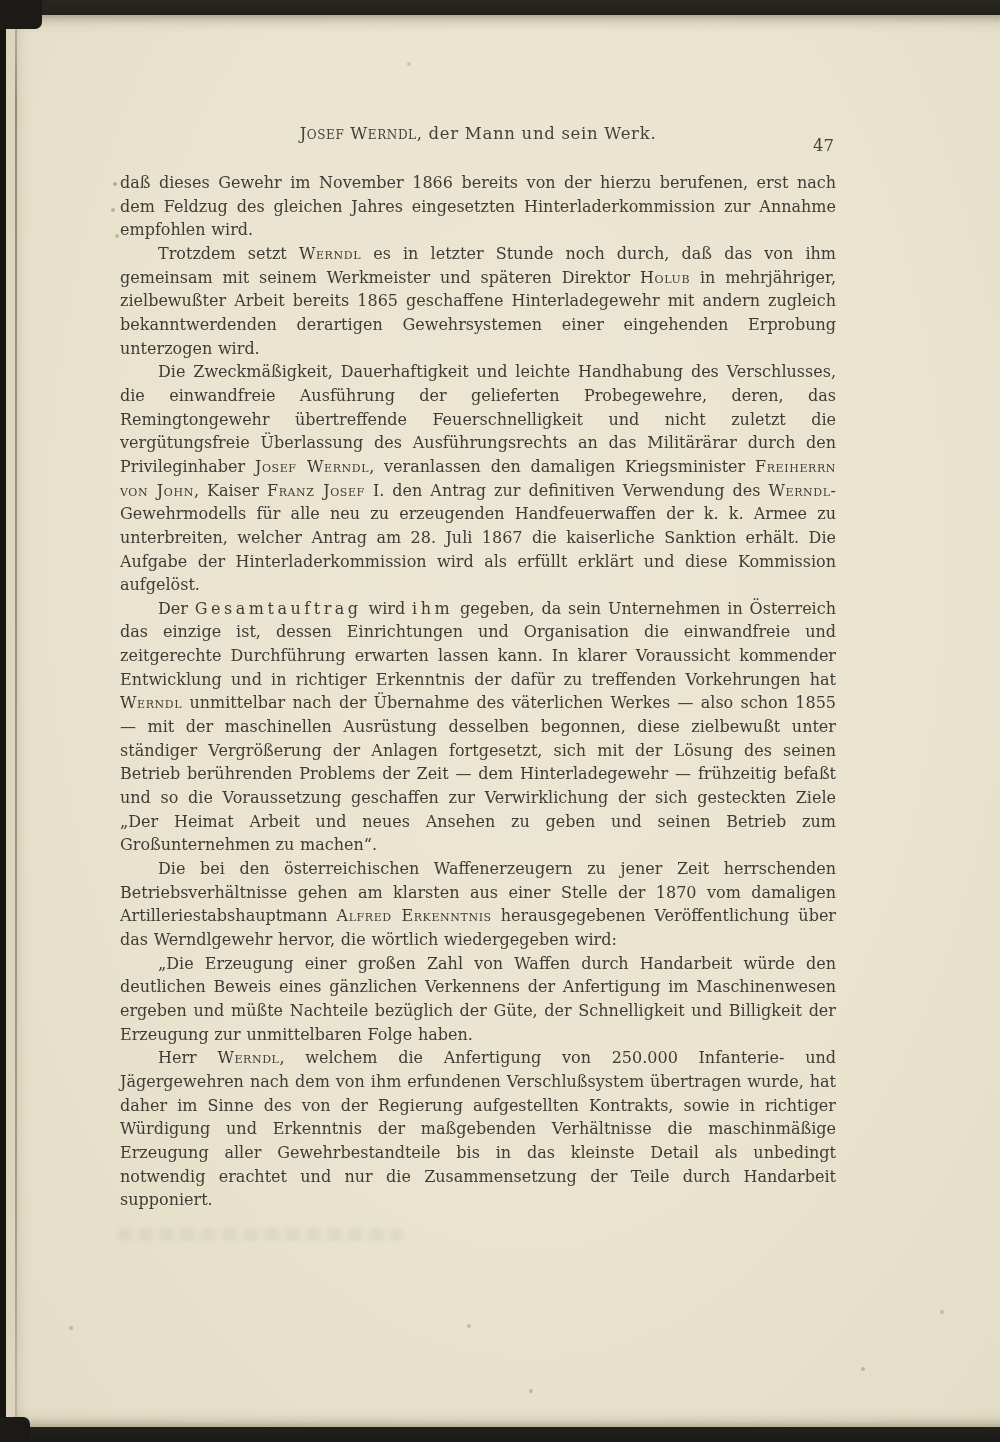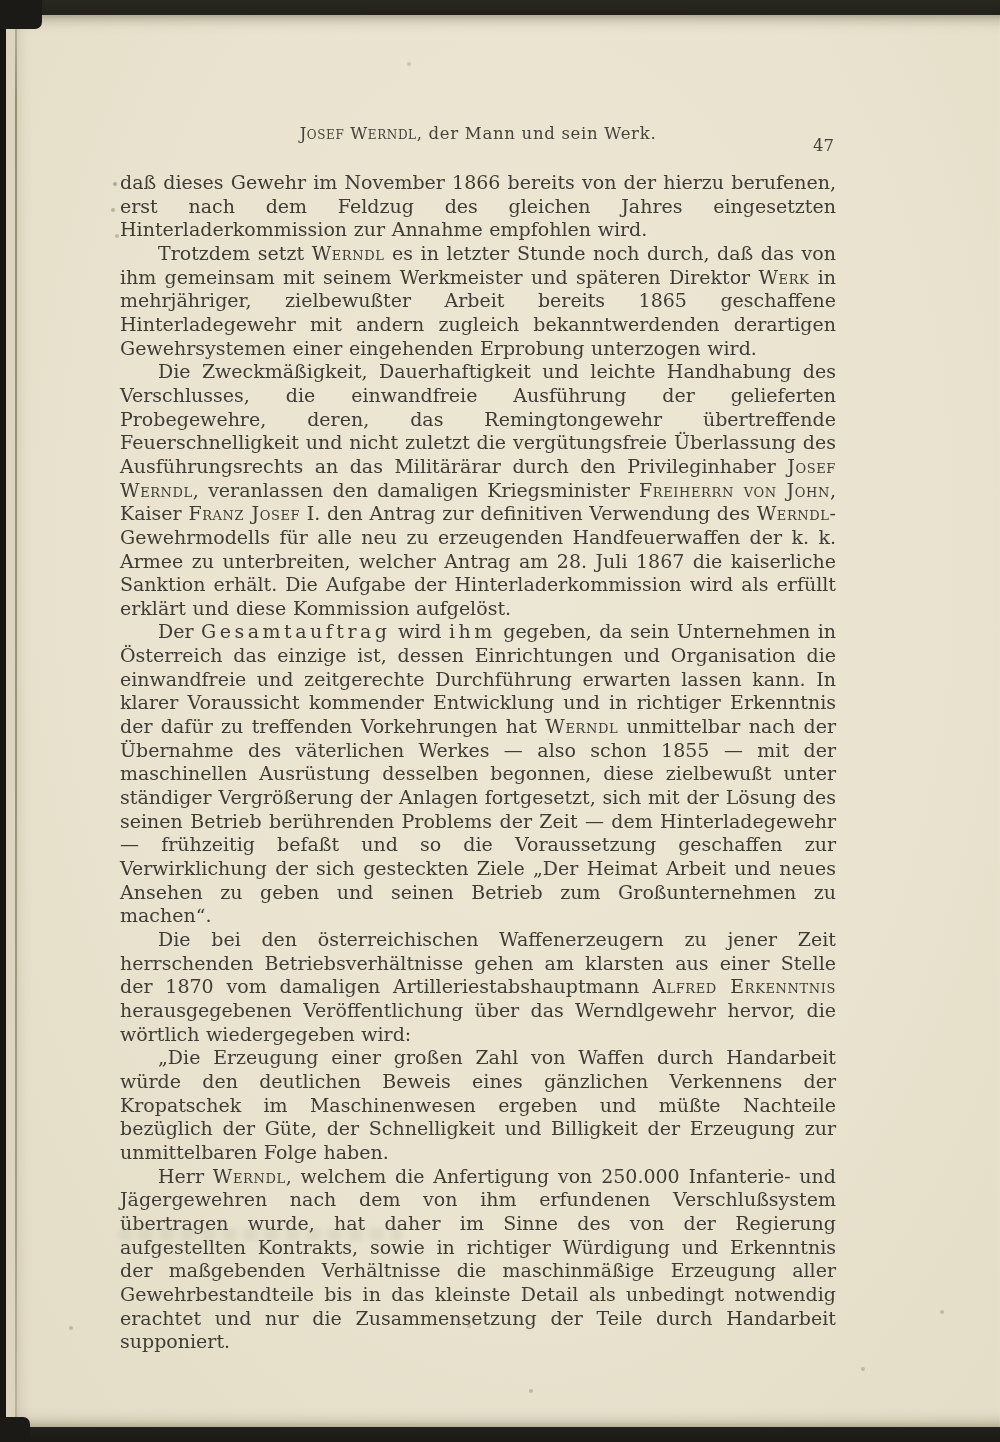--- a/index.html
+++ b/index.html
@@ -74,21 +74,21 @@
     color: #46433b;
     white-space: nowrap;
   }
   .running-head .page-num {
     position: absolute; right: 2px; top: 12px;
     letter-spacing: 0;
   }
   .body-text {
     position: absolute; top: 156px; left: 0;
     width: 100%;
-    font-size: 19px;
+    font-size: 16px;
     line-height: 23.65px;
     text-align: justify;
     color: #3e3c35;
     word-spacing: .6px;
   }
   .body-text p { margin: 0; text-indent: 38px; }
   .body-text p.noindent { text-indent: 0; }
   .sc { font-variant: small-caps; letter-spacing: .6px; }
   .sp { letter-spacing: 3.5px; }
   .smudge {
@@ -128,22 +128,22 @@
     <div class="fore-edge"></div>
     <div class="smudge"></div>
     <div class="specks"></div>
     <div class="content">
       <div class="running-head">
         <span class="head-title" id="head-title"><span class="sc">Josef Werndl</span>, der Mann und sein Werk.</span>
         <span class="page-num">47</span>
       </div>
       <div class="body-text" id="body-text">
           <p class="noindent">daß dieses Gewehr im November 1866 bereits von der hierzu berufenen, erst nach dem Feldzug des gleichen Jahres eingesetzten Hinterladerkommission zur Annahme empfohlen wird.</p>
-          <p>Trotzdem setzt <span class="sc">Werndl</span> es in letzter Stunde noch durch, daß das von ihm gemeinsam mit seinem Werkmeister und späteren Direktor <span class="sc">Werk</span> in mehrjähriger, zielbewußter Arbeit bereits 1865 geschaffene Hinterladegewehr mit andern zugleich bekanntwerdenden derartigen Gewehrsystemen einer eingehenden Erprobung unterzogen wird.</p>
+          <p>Trotzdem setzt <span class="sc">Werndl</span> es in letzter Stunde noch durch, daß das von ihm gemeinsam mit seinem Werkmeister und späteren Direktor <span class="sc">Holub</span> in mehrjähriger, zielbewußter Arbeit bereits 1865 geschaffene Hinterladegewehr mit andern zugleich bekanntwerdenden derartigen Gewehrsystemen einer eingehenden Erprobung unterzogen wird.</p>
           <p>Die Zweckmäßigkeit, Dauerhaftigkeit und leichte Handhabung des Verschlusses, die einwandfreie Ausführung der gelieferten Probegewehre, deren, das Remingtongewehr übertreffende Feuerschnelligkeit und nicht zuletzt die vergütungsfreie Überlassung des Ausführungsrechts an das Militärärar durch den Privileginhaber <span class="sc">Josef Werndl</span>, veranlassen den damaligen Kriegsminister <span class="sc">Freiherrn von John</span>, Kaiser <span class="sc">Franz Josef</span> I. den Antrag zur definitiven Verwendung des <span class="sc">Werndl</span>-Gewehrmodells für alle neu zu erzeugenden Handfeuerwaffen der k. k. Armee zu unterbreiten, welcher Antrag am 28. Juli 1867 die kaiserliche Sanktion erhält. Die Aufgabe der Hinterladerkommission wird als erfüllt erklärt und diese Kommission aufgelöst.</p>
           <p>Der <span class="sp">Gesamtauftrag</span> wird <span class="sp">ihm</span> gegeben, da sein Unternehmen in Österreich das einzige ist, dessen Einrichtungen und Organisation die einwandfreie und zeitgerechte Durchführung erwarten lassen kann. In klarer Voraussicht kommender Entwicklung und in richtiger Erkenntnis der dafür zu treffenden Vorkehrungen hat <span class="sc">Werndl</span> unmittelbar nach der Übernahme des väterlichen Werkes — also schon 1855 — mit der maschinellen Ausrüstung desselben begonnen, diese zielbewußt unter ständiger Vergrößerung der Anlagen fortgesetzt, sich mit der Lösung des seinen Betrieb berührenden Problems der Zeit — dem Hinterladegewehr — frühzeitig befaßt und so die Voraussetzung geschaffen zur Verwirklichung der sich gesteckten Ziele „Der Heimat Arbeit und neues Ansehen zu geben und seinen Betrieb zum Großunternehmen zu machen“.</p>
           <p>Die bei den österreichischen Waffenerzeugern zu jener Zeit herrschenden Betriebsverhältnisse gehen am klarsten aus einer Stelle der 1870 vom damaligen Artilleriestabshauptmann <span class="sc">Alfred Erkenntnis</span> herausgegebenen Veröffentlichung über das Werndlgewehr hervor, die wörtlich wiedergegeben wird:</p>
-          <p>„Die Erzeugung einer großen Zahl von Waffen durch Handarbeit würde den deutlichen Beweis eines gänzlichen Verkennens der Kropatschek im Maschinenwesen ergeben und müßte Nachteile bezüglich der Güte, der Schnelligkeit und Billigkeit der Erzeugung zur unmittelbaren Folge haben.</p>
+          <p>„Die Erzeugung einer großen Zahl von Waffen durch Handarbeit würde den deutlichen Beweis eines gänzlichen Verkennens der Anfertigung im Maschinenwesen ergeben und müßte Nachteile bezüglich der Güte, der Schnelligkeit und Billigkeit der Erzeugung zur unmittelbaren Folge haben.</p>
           <p>Herr <span class="sc">Werndl</span>, welchem die Anfertigung von 250.000 Infanterie- und Jägergewehren nach dem von ihm erfundenen Verschlußsystem übertragen wurde, hat daher im Sinne des von der Regierung aufgestellten Kontrakts, sowie in richtiger Würdigung und Erkenntnis der maßgebenden Verhältnisse die maschinmäßige Erzeugung aller Gewehrbestandteile bis in das kleinste Detail als unbedingt notwendig erachtet und nur die Zusammensetzung der Teile durch Handarbeit supponiert.</p>
         </div>
     </div>
   </div>
 </div>
 
 </body></html>

